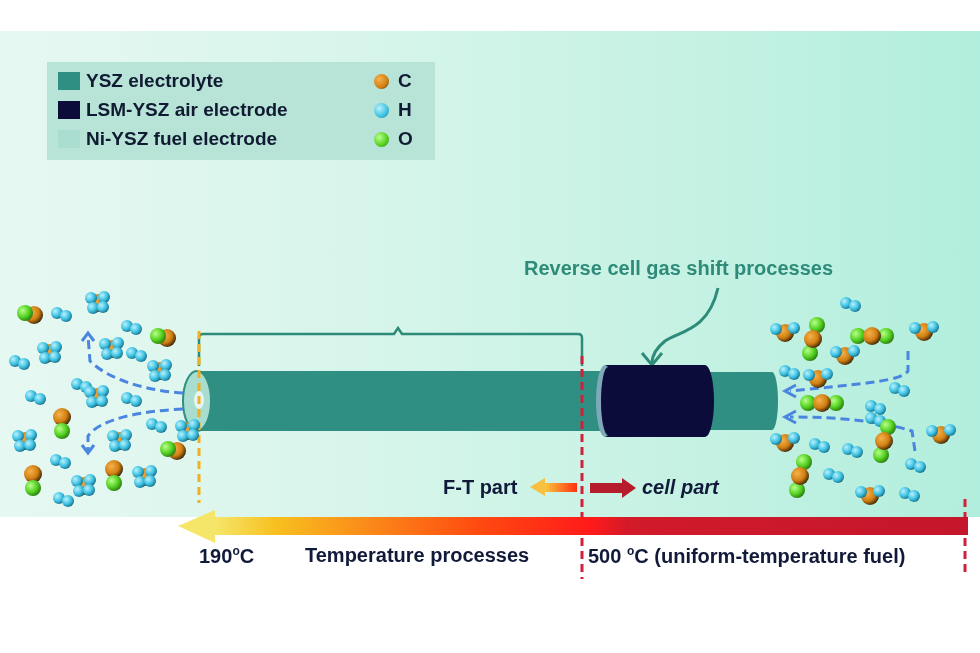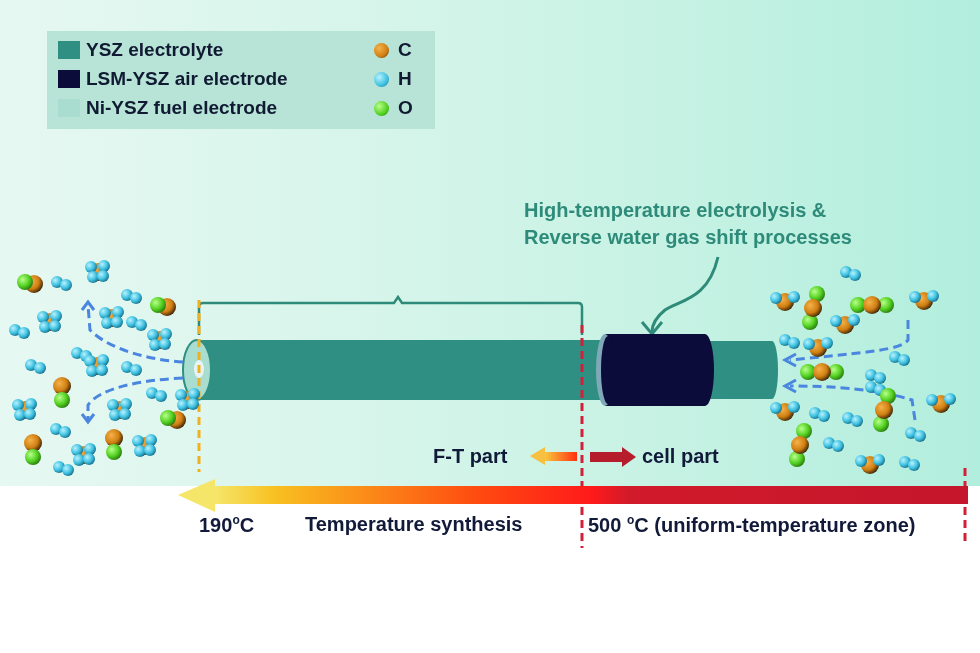--- a/index.html
+++ b/index.html
@@ -1,18 +1,18 @@
 <!DOCTYPE html>
 <html><head>
 <meta charset="utf-8">
 <style>
   html, body { margin: 0; padding: 0; }
   body { width: 980px; height: 653px; overflow: hidden; font-family: "Liberation Sans", sans-serif; }
   #stage { position: relative; width: 980px; height: 486px;
-    background: linear-gradient(90deg, #e6f8f2 0%, #d6f5ea 40%, #c2f1e2 75%, #b2eedd 100%); }
+    background: linear-gradient(90deg, #e6f8f2 0%, #d6f5ea 40%, #c2f1e2 75%, #b2eedd 100%); margin-top: 31px; }
   svg#diagram { position: absolute; left: 0; top: 0; }
   .legend-box { position: absolute; left: 47px; top: 31px; width: 388px; height: 98px; background: #b7e4d6; }
   .legend-row { position: absolute; left: 0; height: 28px; display: flex; align-items: center; }
   .legend-swatch { width: 22px; height: 18px; margin-left: 11px; margin-right: 6px; }
   .legend-label { font-weight: bold; font-size: 19px; color: #111a33; white-space: nowrap; }
   .atom-row { position: absolute; left: 327px; height: 28px; display: flex; align-items: center; }
   .atom-dot { width: 15px; height: 15px; border-radius: 50%; margin-right: 9px; }
   .atom-label { font-weight: bold; font-size: 19px; color: #111a33; }
   .teal-label { position: absolute; font-weight: bold; font-size: 20px; color: #2e8b7a; white-space: nowrap; }
   .navy-label { position: absolute; font-weight: bold; font-size: 20px; color: #121a3a; white-space: nowrap; }
@@ -353,26 +353,25 @@
     <div class="atom-row" style="top:34px">
       <span class="atom-dot" style="background:radial-gradient(circle at 35% 35%,#b8f2ff,#3cc0e0 60%,#1a6f8a)"></span>
       <span class="atom-label">H</span>
     </div>
     <div class="atom-row" style="top:63px">
       <span class="atom-dot" style="background:radial-gradient(circle at 35% 35%,#b8ff8a,#52d020 60%,#2a7a10)"></span>
       <span class="atom-label">O</span>
     </div>
   </div>
 
-  <div class="teal-label" style="left:524px; top:199px;">High-temperature electrolysis &amp;</div>
-  <div class="teal-label" style="left:524px; top:226px;">Reverse water gas shift processes</div>
-
-  <div class="navy-label" style="left:433px; top:445px;">F-T part</div>
-  <div class="navy-label" style="left:642px; top:445px;">cell part</div>
+  <div class="teal-label" style="left:524px; top:226px;">Reverse cell gas shift processes</div>
+
+  <div class="navy-label" style="left:443px; top:445px;">F-T part</div>
+  <div class="navy-label" style="left:642px; top:445px;font-style:italic;">cell part</div>
 
   <div class="navy-label" style="left:199px; top:513px;">
     <span>190</span><span class="sup">o</span>C
   </div>
-  <div class="navy-label" style="left:305px; top:513px;">Temperature synthesis</div>
+  <div class="navy-label" style="left:305px; top:513px;">Temperature processes</div>
   <div class="navy-label" style="left:588px; top:513px;">
-    <span>500</span> <span class="sup">o</span>C<span> (uniform-temperature zone)</span>
+    <span>500</span> <span class="sup">o</span>C<span> (uniform-temperature fuel)</span>
   </div>
 </div>
 
 </body></html>

